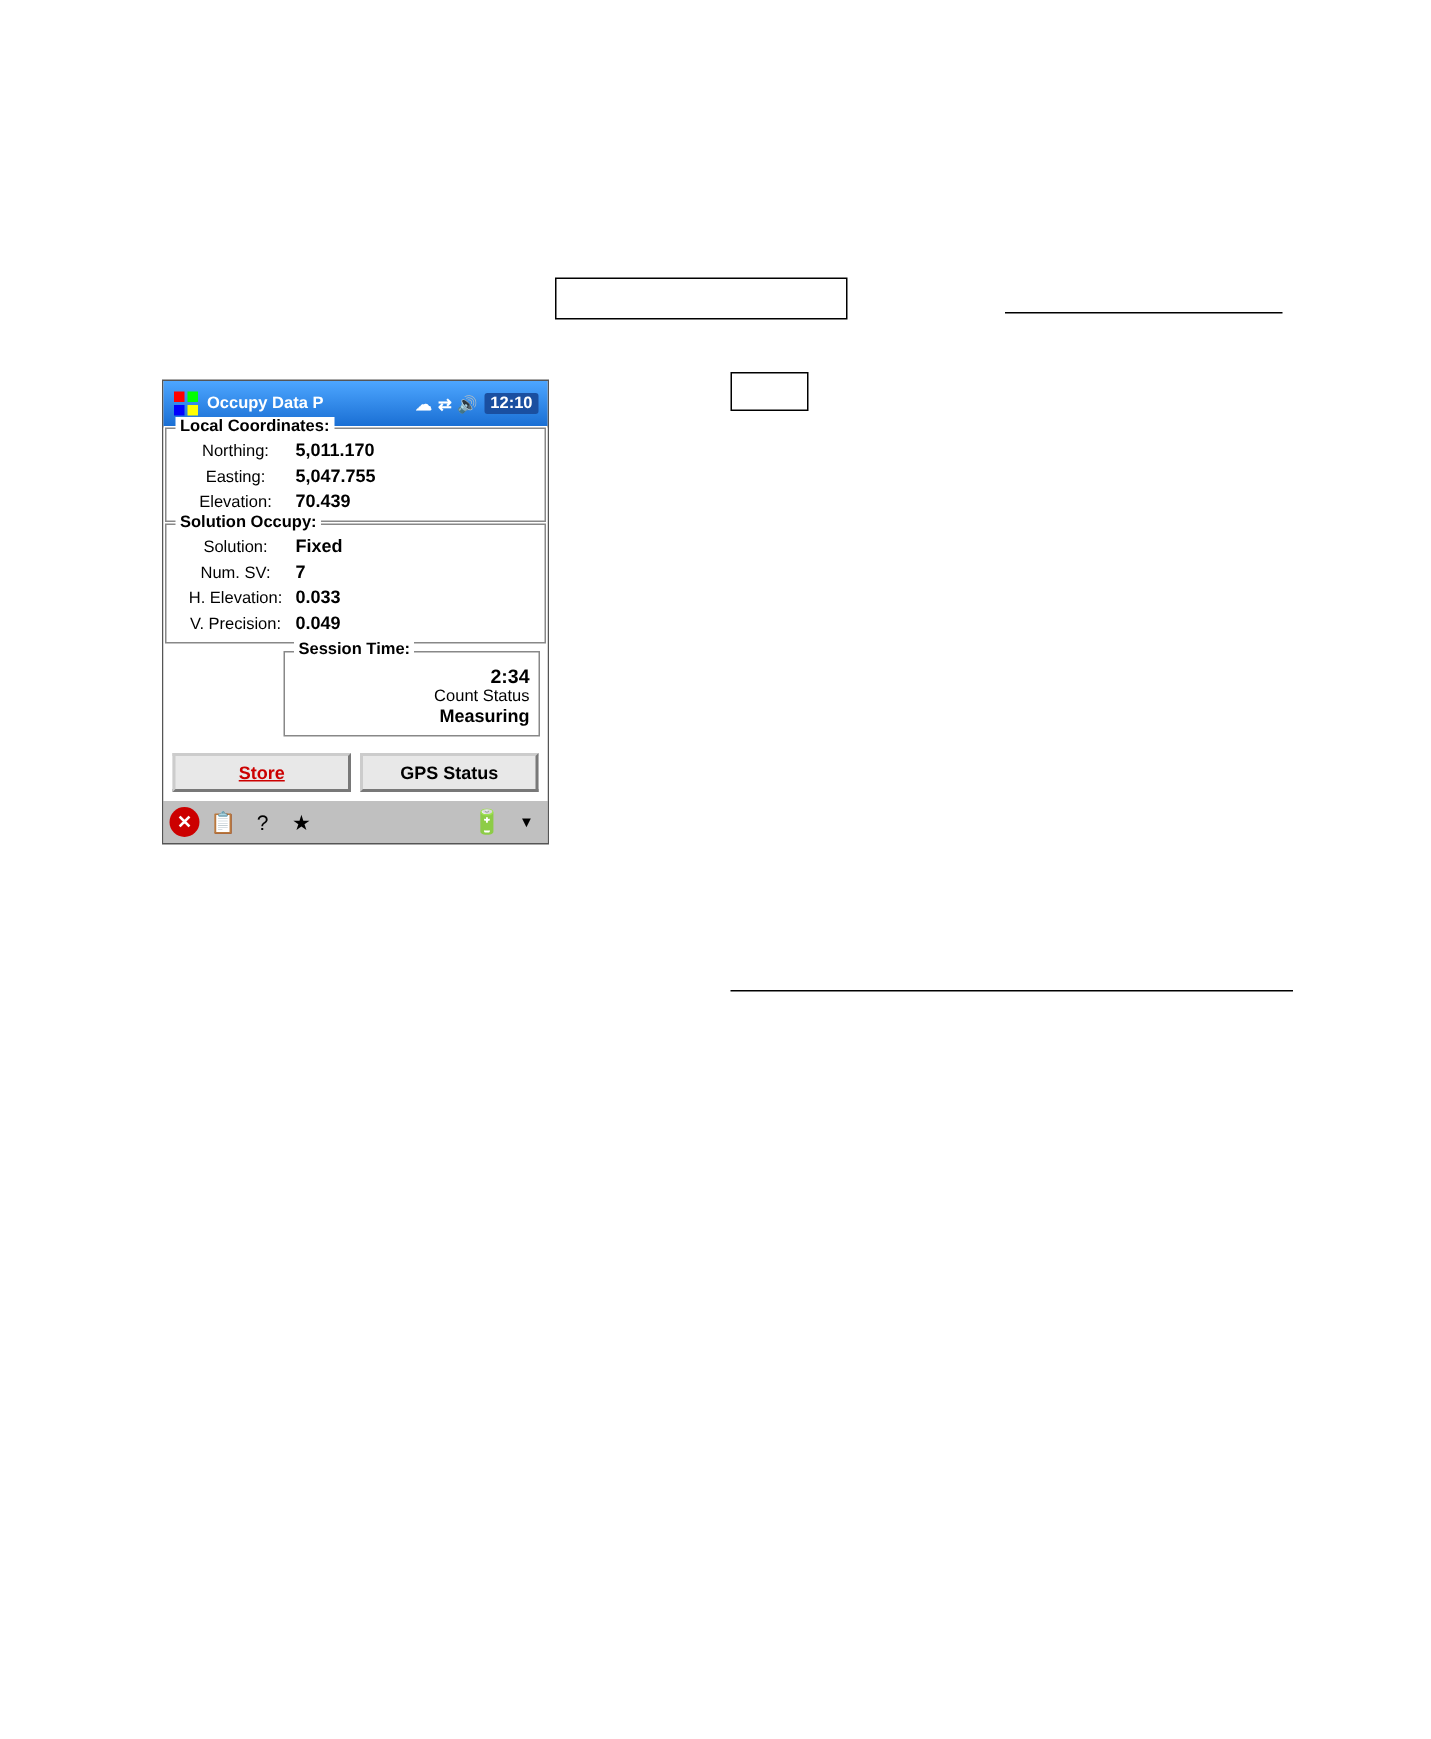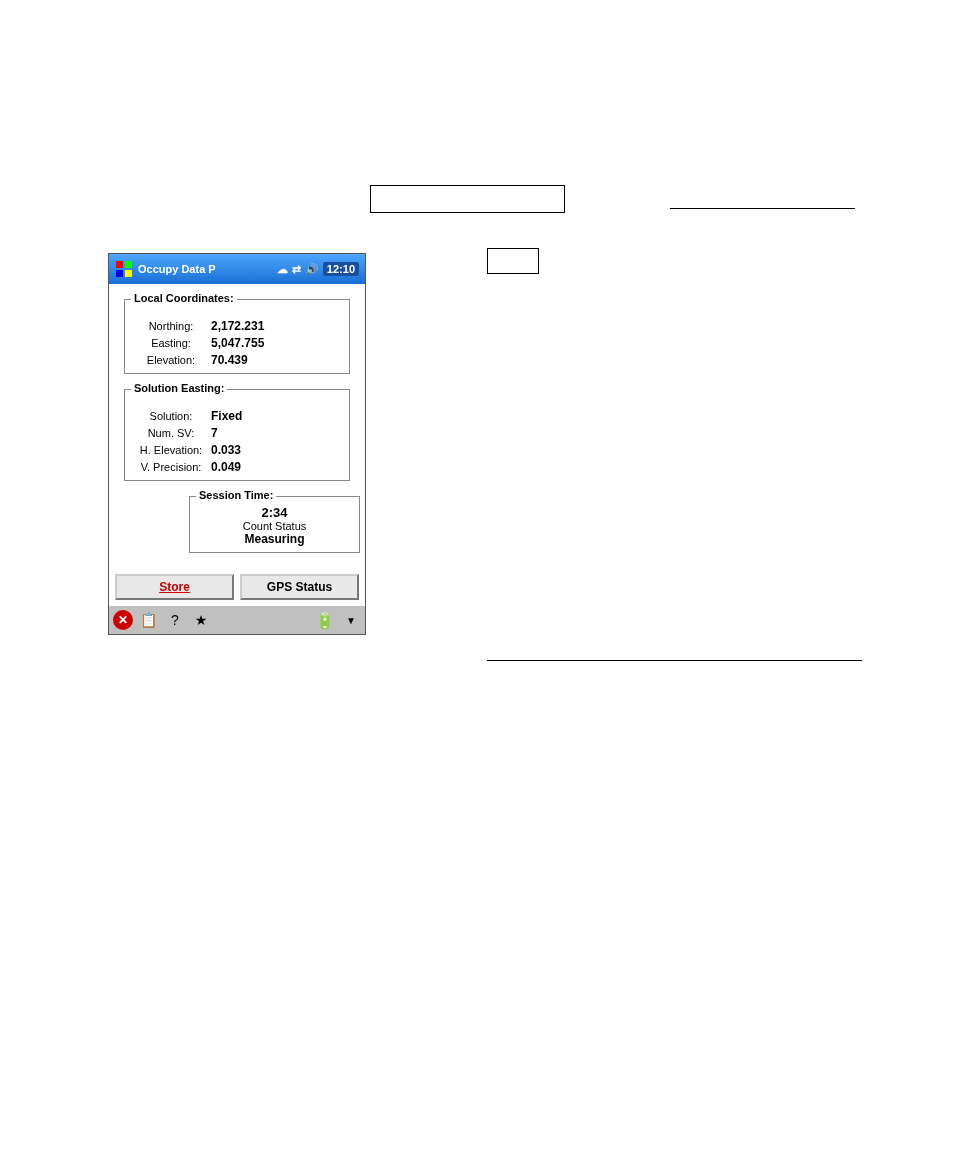--- a/index.html
+++ b/index.html
@@ -119,22 +119,22 @@
 
     
     .screen-content {
       background: #fff;
       padding: 0;
     }
 
     
     .panel {
       border: 1px solid #888;
-      margin: 15px;
-      padding: 16px 6px 6px 6px;
+      margin: 1px;
+      padding: 4px 6px 6px 6px;
       position: relative;
     }
 
     .panel-title {
       position: absolute;
       top: -8px;
       left: 6px;
       background: #fff;
       padding: 0 3px;
       font-size: 11px;
@@ -158,26 +158,26 @@
 
     .panel-value {
       font-weight: bold;
       font-size: 12px;
       color: #000;
     }
 
     
     .session-panel {
       border: 1px solid #888;
-      margin: 15px auto;
+      margin: 5px auto;
       margin-left: 80px;
       margin-right: 5px;
       padding: 4px 6px 6px 6px;
       position: relative;
-      text-align: center;
+      text-align: right;
     }
 
     .session-panel-title {
       position: absolute;
       top: -8px;
       left: 6px;
       background: #fff;
       padding: 0 3px;
       font-size: 11px;
       font-weight: bold;
@@ -293,34 +293,34 @@
       <span class="title-bar-time">12:10</span>
     </div>
   </div>
 
   <div class="screen-content">
 
     <div class="panel">
       <div class="panel-title">Local Coordinates:</div>
       <div class="panel-row">
         <span class="panel-label">Northing:</span>
-        <span class="panel-value">2,172.231</span>
+        <span class="panel-value">5,011.170</span>
       </div>
       <div class="panel-row">
         <span class="panel-label">Easting:</span>
         <span class="panel-value">5,047.755</span>
       </div>
       <div class="panel-row">
         <span class="panel-label">Elevation:</span>
         <span class="panel-value">70.439</span>
       </div>
     </div>
 
     <div class="panel">
-      <div class="panel-title">Solution Easting:</div>
+      <div class="panel-title">Solution Occupy:</div>
       <div class="panel-row">
         <span class="panel-label">Solution:</span>
         <span class="panel-value">Fixed</span>
       </div>
       <div class="panel-row">
         <span class="panel-label">Num. SV:</span>
         <span class="panel-value">7</span>
       </div>
       <div class="panel-row">
         <span class="panel-label">H. Elevation:</span>

